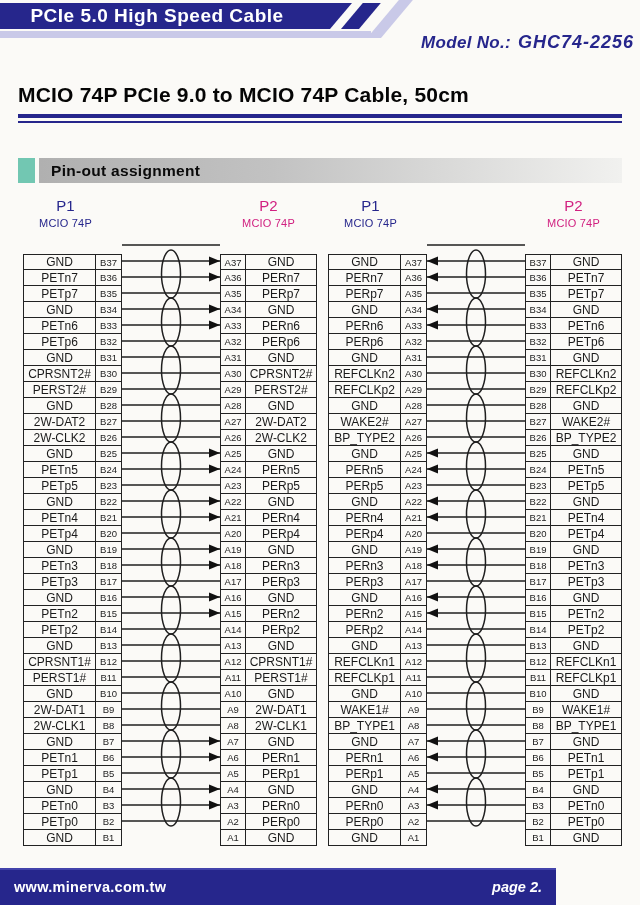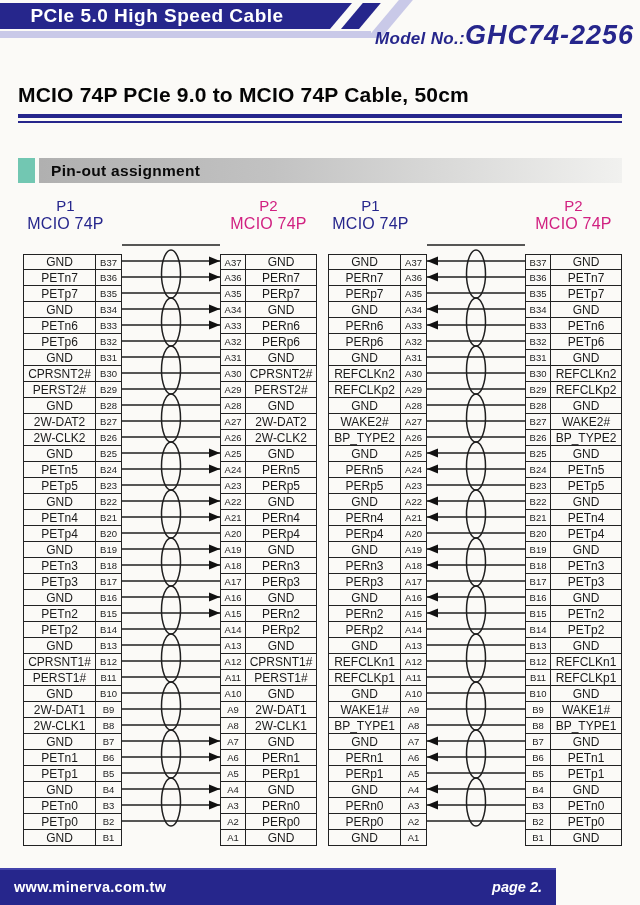--- a/index.html
+++ b/index.html
@@ -10,42 +10,42 @@
   .banner{position:absolute;left:0;top:3px;width:352px;height:26px;
           background:var(--navy,#26268c);
           clip-path:polygon(0 0,100% 0,calc(100% - 22px) 100%,0 100%);}
   .banner-text{display:block;line-height:26px;text-align:center;padding-right:38px;
                color:#fff;font-weight:bold;font-size:19px;letter-spacing:.5px;}
   .slash-navy{position:absolute;left:341px;top:3px;width:18px;height:26px;
               background:var(--navy,#26268c);transform:skewX(-40deg);transform-origin:0 100%;}
   .lav-stripe{position:absolute;left:0;top:31px;width:371px;height:7px;background:var(--lavender,#c9c9e8);}
   .slash-lav{position:absolute;left:367px;top:0;width:14px;height:38px;
              background:var(--lavender,#c9c9e8);transform:skewX(-40deg);transform-origin:0 100%;}
-  .model-row{position:absolute;top:20px;right:6px;display:flex;align-items:baseline;
+  .model-row{position:absolute;top:20px;right:6px;display:flex;align-items:baseline;gap:7px;
              color:var(--navy,#26268c);font-style:italic;font-weight:bold;}
   .model-label{font-size:17px;letter-spacing:.3px;}
-  .model-number{font-size:27px;letter-spacing:1px;}
+  .model-number{font-size:18px;letter-spacing:1px;margin-top:12px;}
 
   
   .page-title{position:absolute;left:18px;top:83px;font-size:21px;font-weight:bold;color:#050505;
               letter-spacing:.2px;}
   .rule-thick{position:absolute;left:18px;top:114px;width:604px;height:4px;background:var(--navy,#26268c);}
   .rule-thin{position:absolute;left:18px;top:121px;width:604px;height:1.6px;background:var(--navy,#26268c);}
 
   
   .sec-square{position:absolute;left:18px;top:158px;width:17px;height:25px;background:var(--teal,#72c7b2);}
   .sec-bar{position:absolute;left:39px;top:158px;width:583px;height:25px;
            background:linear-gradient(to right,#b0b0b0 0%,#c2c2c2 40%,#f1f1ef 100%);}
   .sec-label{line-height:25px;padding-left:12px;font-size:15.5px;font-weight:bold;color:#0a0a0a;
              letter-spacing:.3px;}
 
   
   .conn-hdr{position:absolute;top:197px;text-align:center;font-weight:normal;}
   .conn-hdr .port{font-size:15px;line-height:18px;}
-  .conn-hdr .conn{font-size:16px;line-height:17px;letter-spacing:.2px;}
+  .conn-hdr .conn{font-size:11px;line-height:17px;letter-spacing:.2px;}
   .hdr-navy{color:var(--navy,#26268c);}
   .hdr-pink{color:var(--pink,#d12181);}
 
   
   .pt{position:absolute;top:254px;}
   .pt-row{display:flex;height:16px;box-sizing:border-box;
           border-left:1.5px solid #222;border-right:1.5px solid #222;border-bottom:1.5px solid #222;}
   .pt-row:first-child{border-top:1.5px solid #222;}
   .pt-cell{display:flex;align-items:center;justify-content:center;box-sizing:border-box;overflow:hidden;}
   .pt-cell.second{border-left:1.5px solid #222;}

